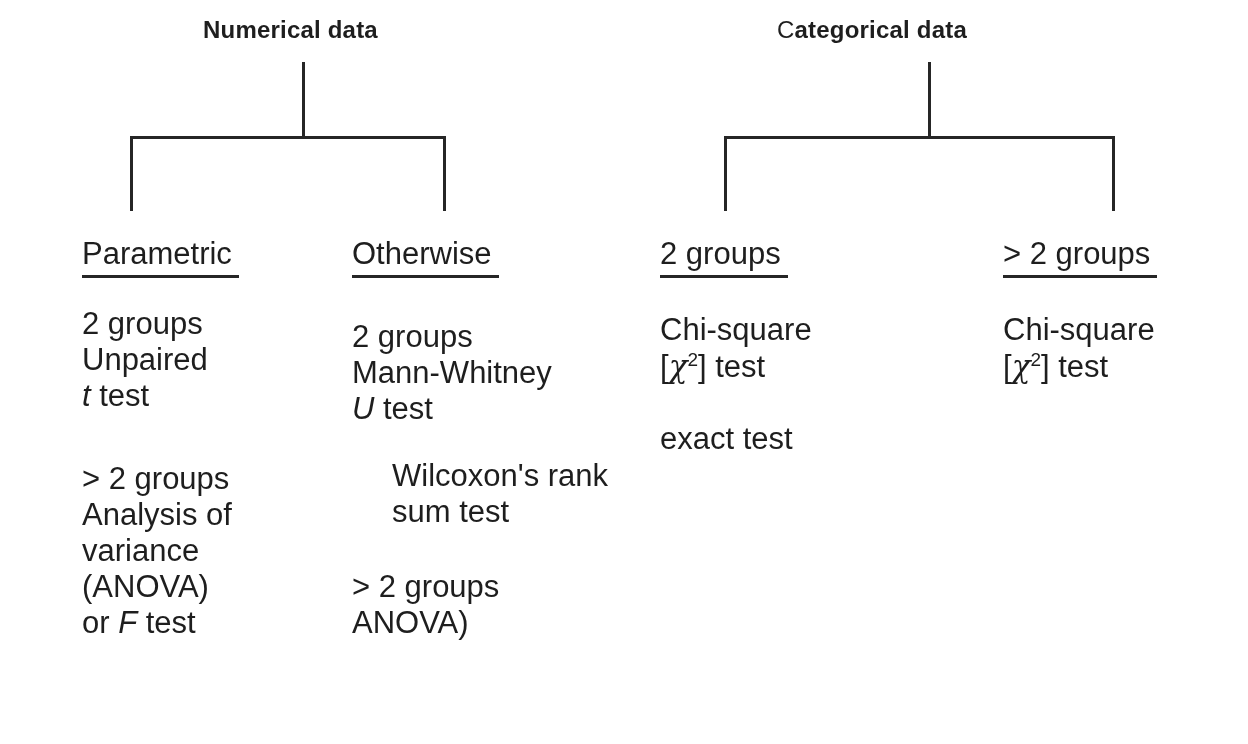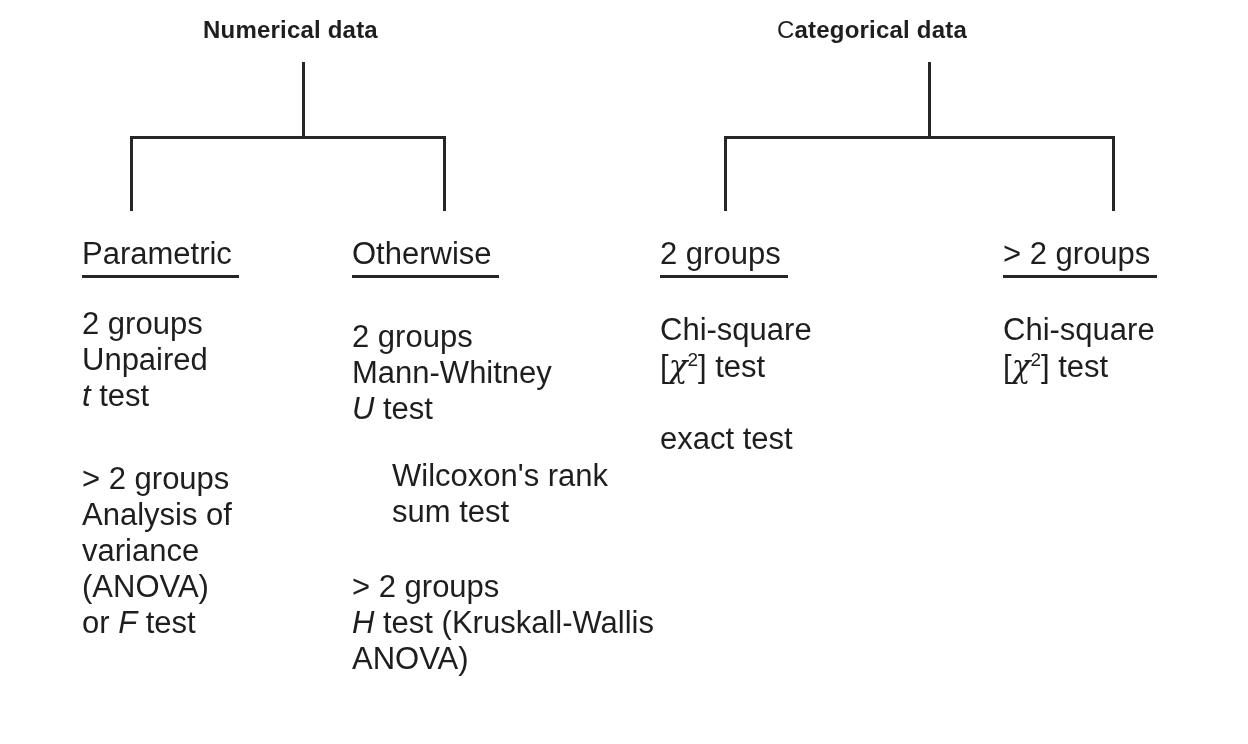--- a/index.html
+++ b/index.html
@@ -55,21 +55,20 @@
     <div class="ln"><i>U</i><span> test</span></div>
   </div>
 
   <div class="block" style="left:368px;top:458px;margin-left:24px;">
     <div class="ln">Wilcoxon's rank</div>
     <div class="ln">sum test</div>
   </div>
 
   <div class="block" style="left:352px;top:569px;">
     <div class="ln">&gt; 2 groups</div>
-    <div class="ln"><i>H</i><span> test (Kruskall-Wallis</span></div>
     <div class="ln">ANOVA)</div>
   </div>
 
   <div class="title" style="left:777px;"><span class="reg">C</span><span>ategorical data</span></div>
 
   <div class="tline" style="left:928px;top:62px;width:3px;height:77px;"></div>
   <div class="tline" style="left:724px;top:136px;width:391px;height:3px;"></div>
   <div class="tline" style="left:724px;top:136px;width:3px;height:75px;"></div>
   <div class="tline" style="left:1112px;top:136px;width:3px;height:75px;"></div>
 

